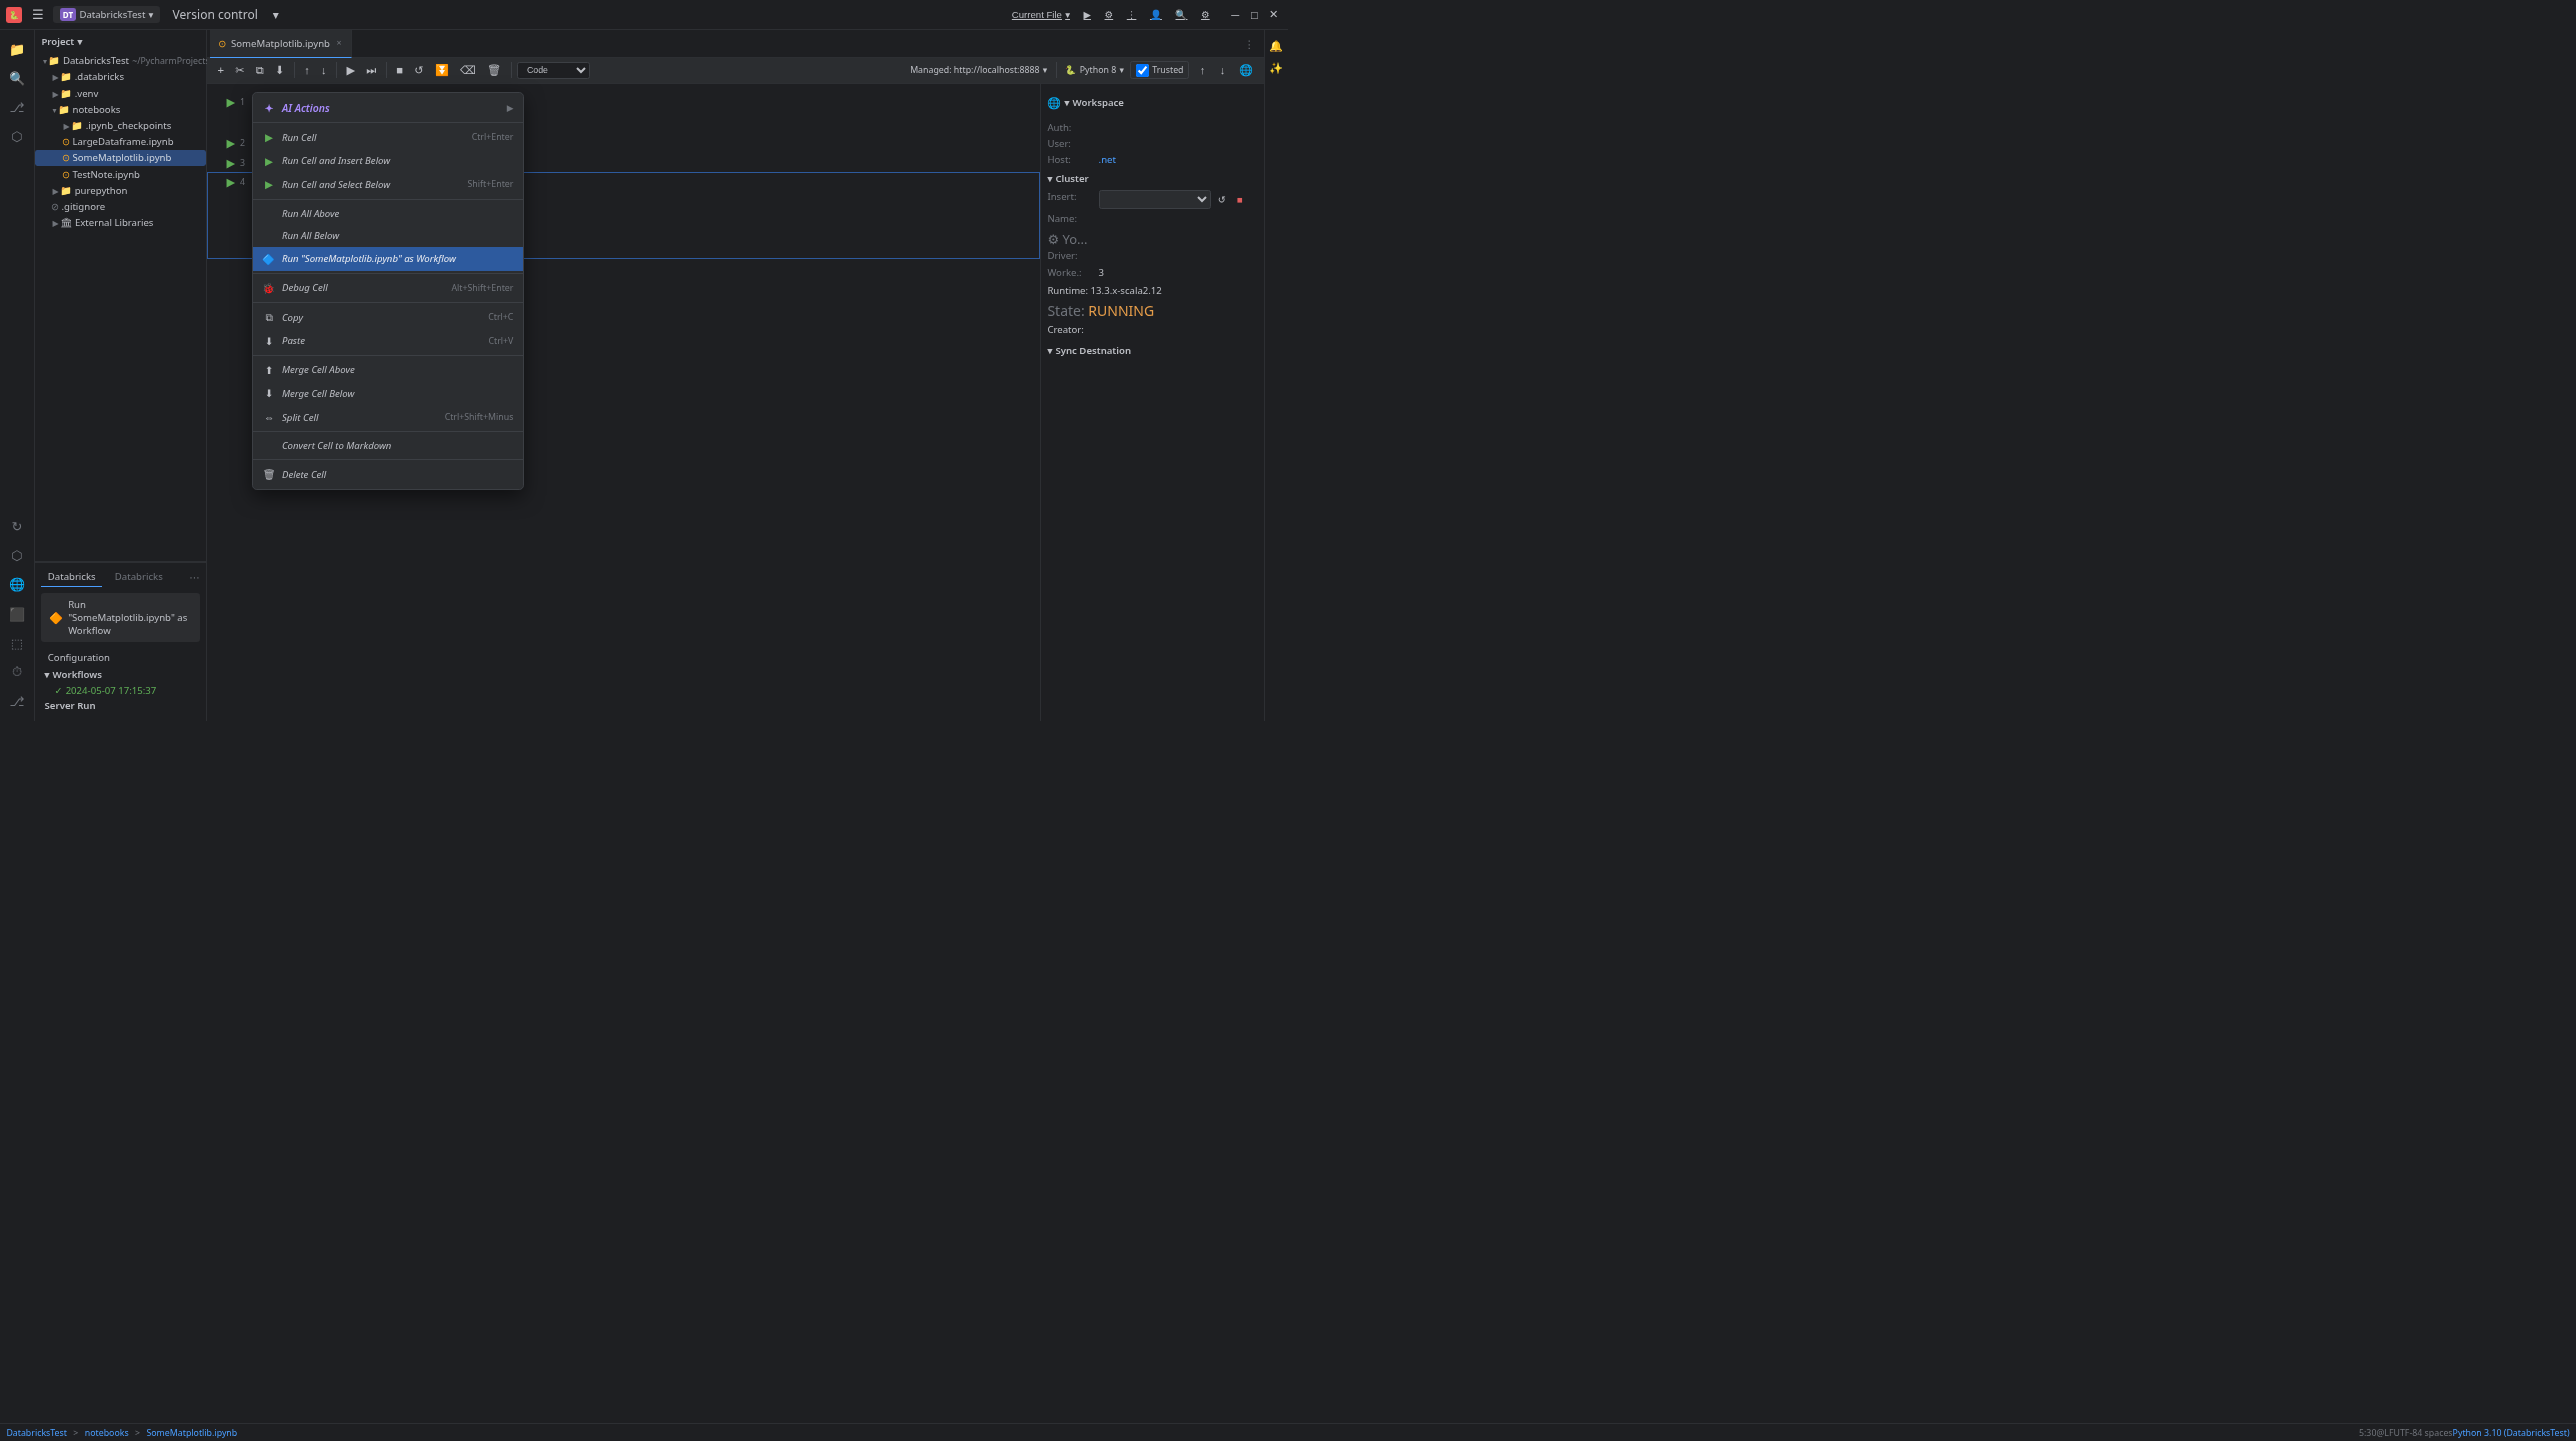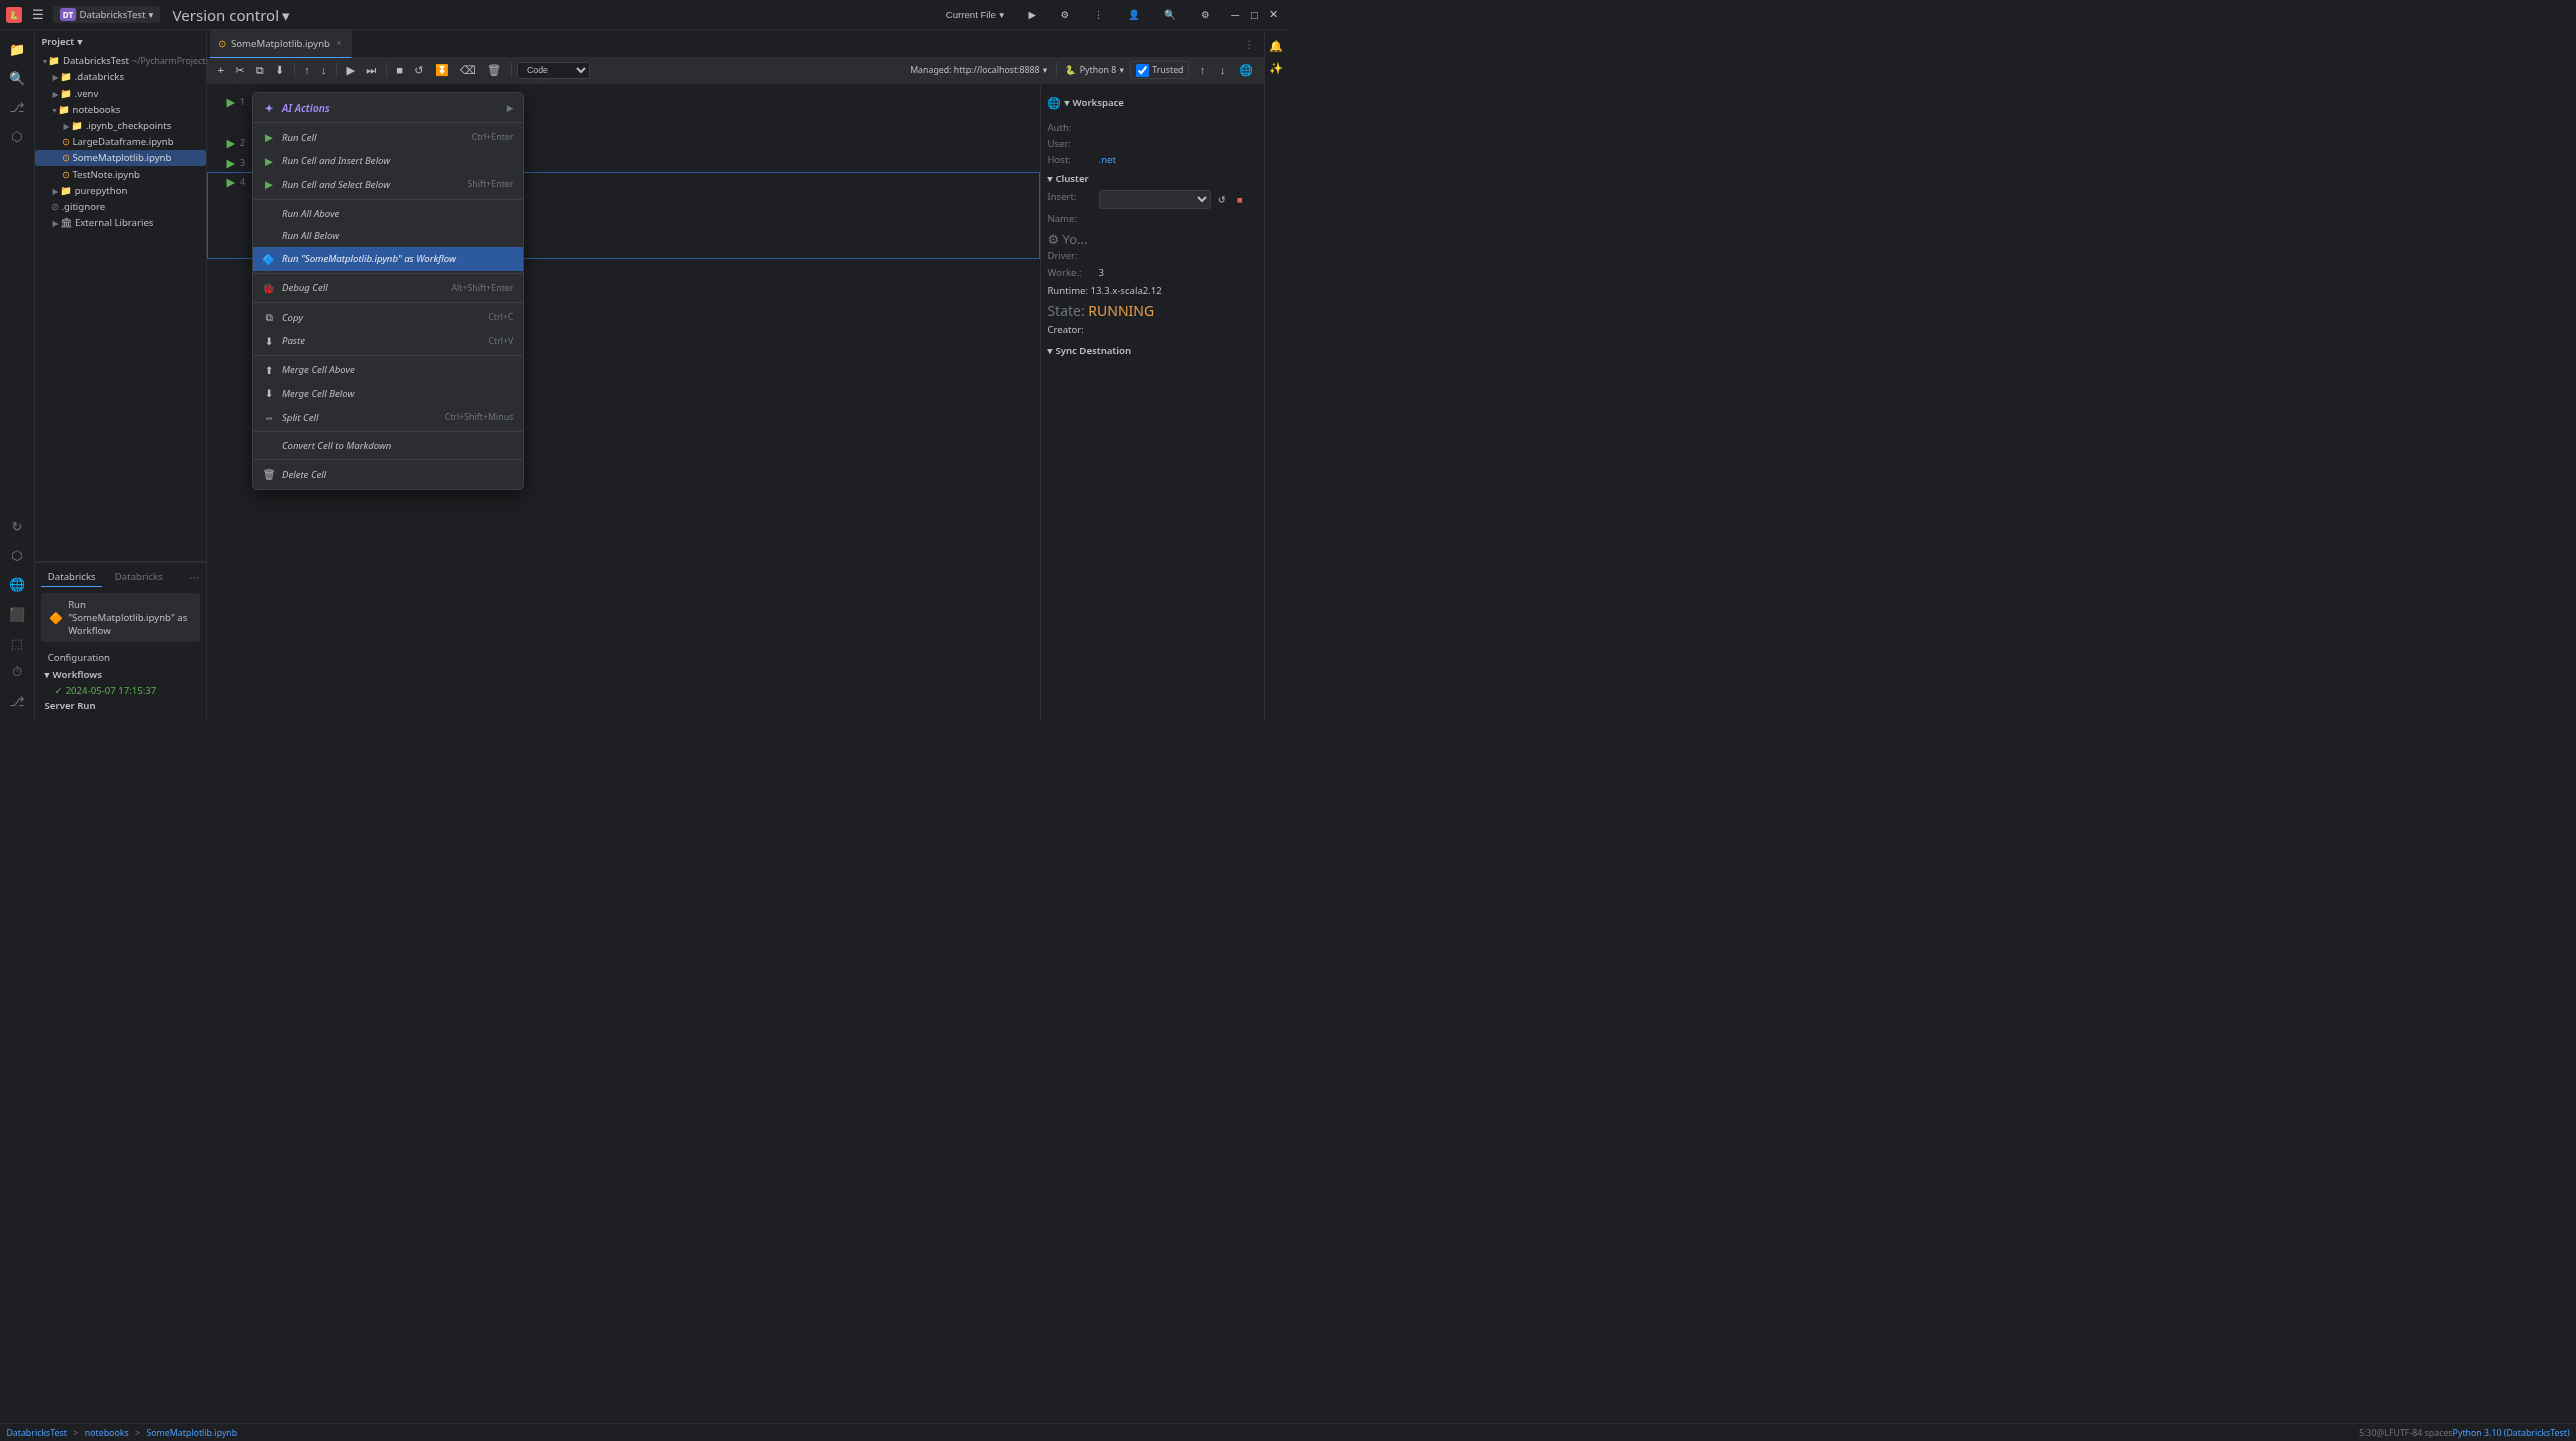--- a/index.html
+++ b/index.html
@@ -47,30 +47,30 @@
     }
     .titlebar-project .dt-badge {
       background: #7c5cbf;
       color: white;
       border-radius: 2.4px;
       padding: 0.8px 3.2px;
       font-size: 8px;
       font-weight: bold;
     }
     .titlebar-vc {
-      display: flex; align-items: center; gap: 3px;
+      display: flex; align-items: center; gap: 15px;
       padding: 2.4px 6.4px;
       cursor: pointer;
-      font-size: 15px;
+      font-size: 12px;
       color: #bcbec4;
       justify-content: flex-end;
     }
     .titlebar-center { flex: 1; }
     .titlebar-right {
-      display: flex; align-items: center; gap: 15px;
+      display: flex; align-items: center; gap: 4px; text-decoration: underline;
     }
     .titlebar-right-btn {
       background: none; border: none;
       color: #bcbec4; cursor: pointer;
       padding: 3.2px 4.8px; font-size: 9.6px;
       display: flex; align-items: center; gap: 3.2px;
       border-radius: 2.4px;
     }
     .window-controls {
       display: flex; gap: 3.2px; margin-left: 6.4px;

